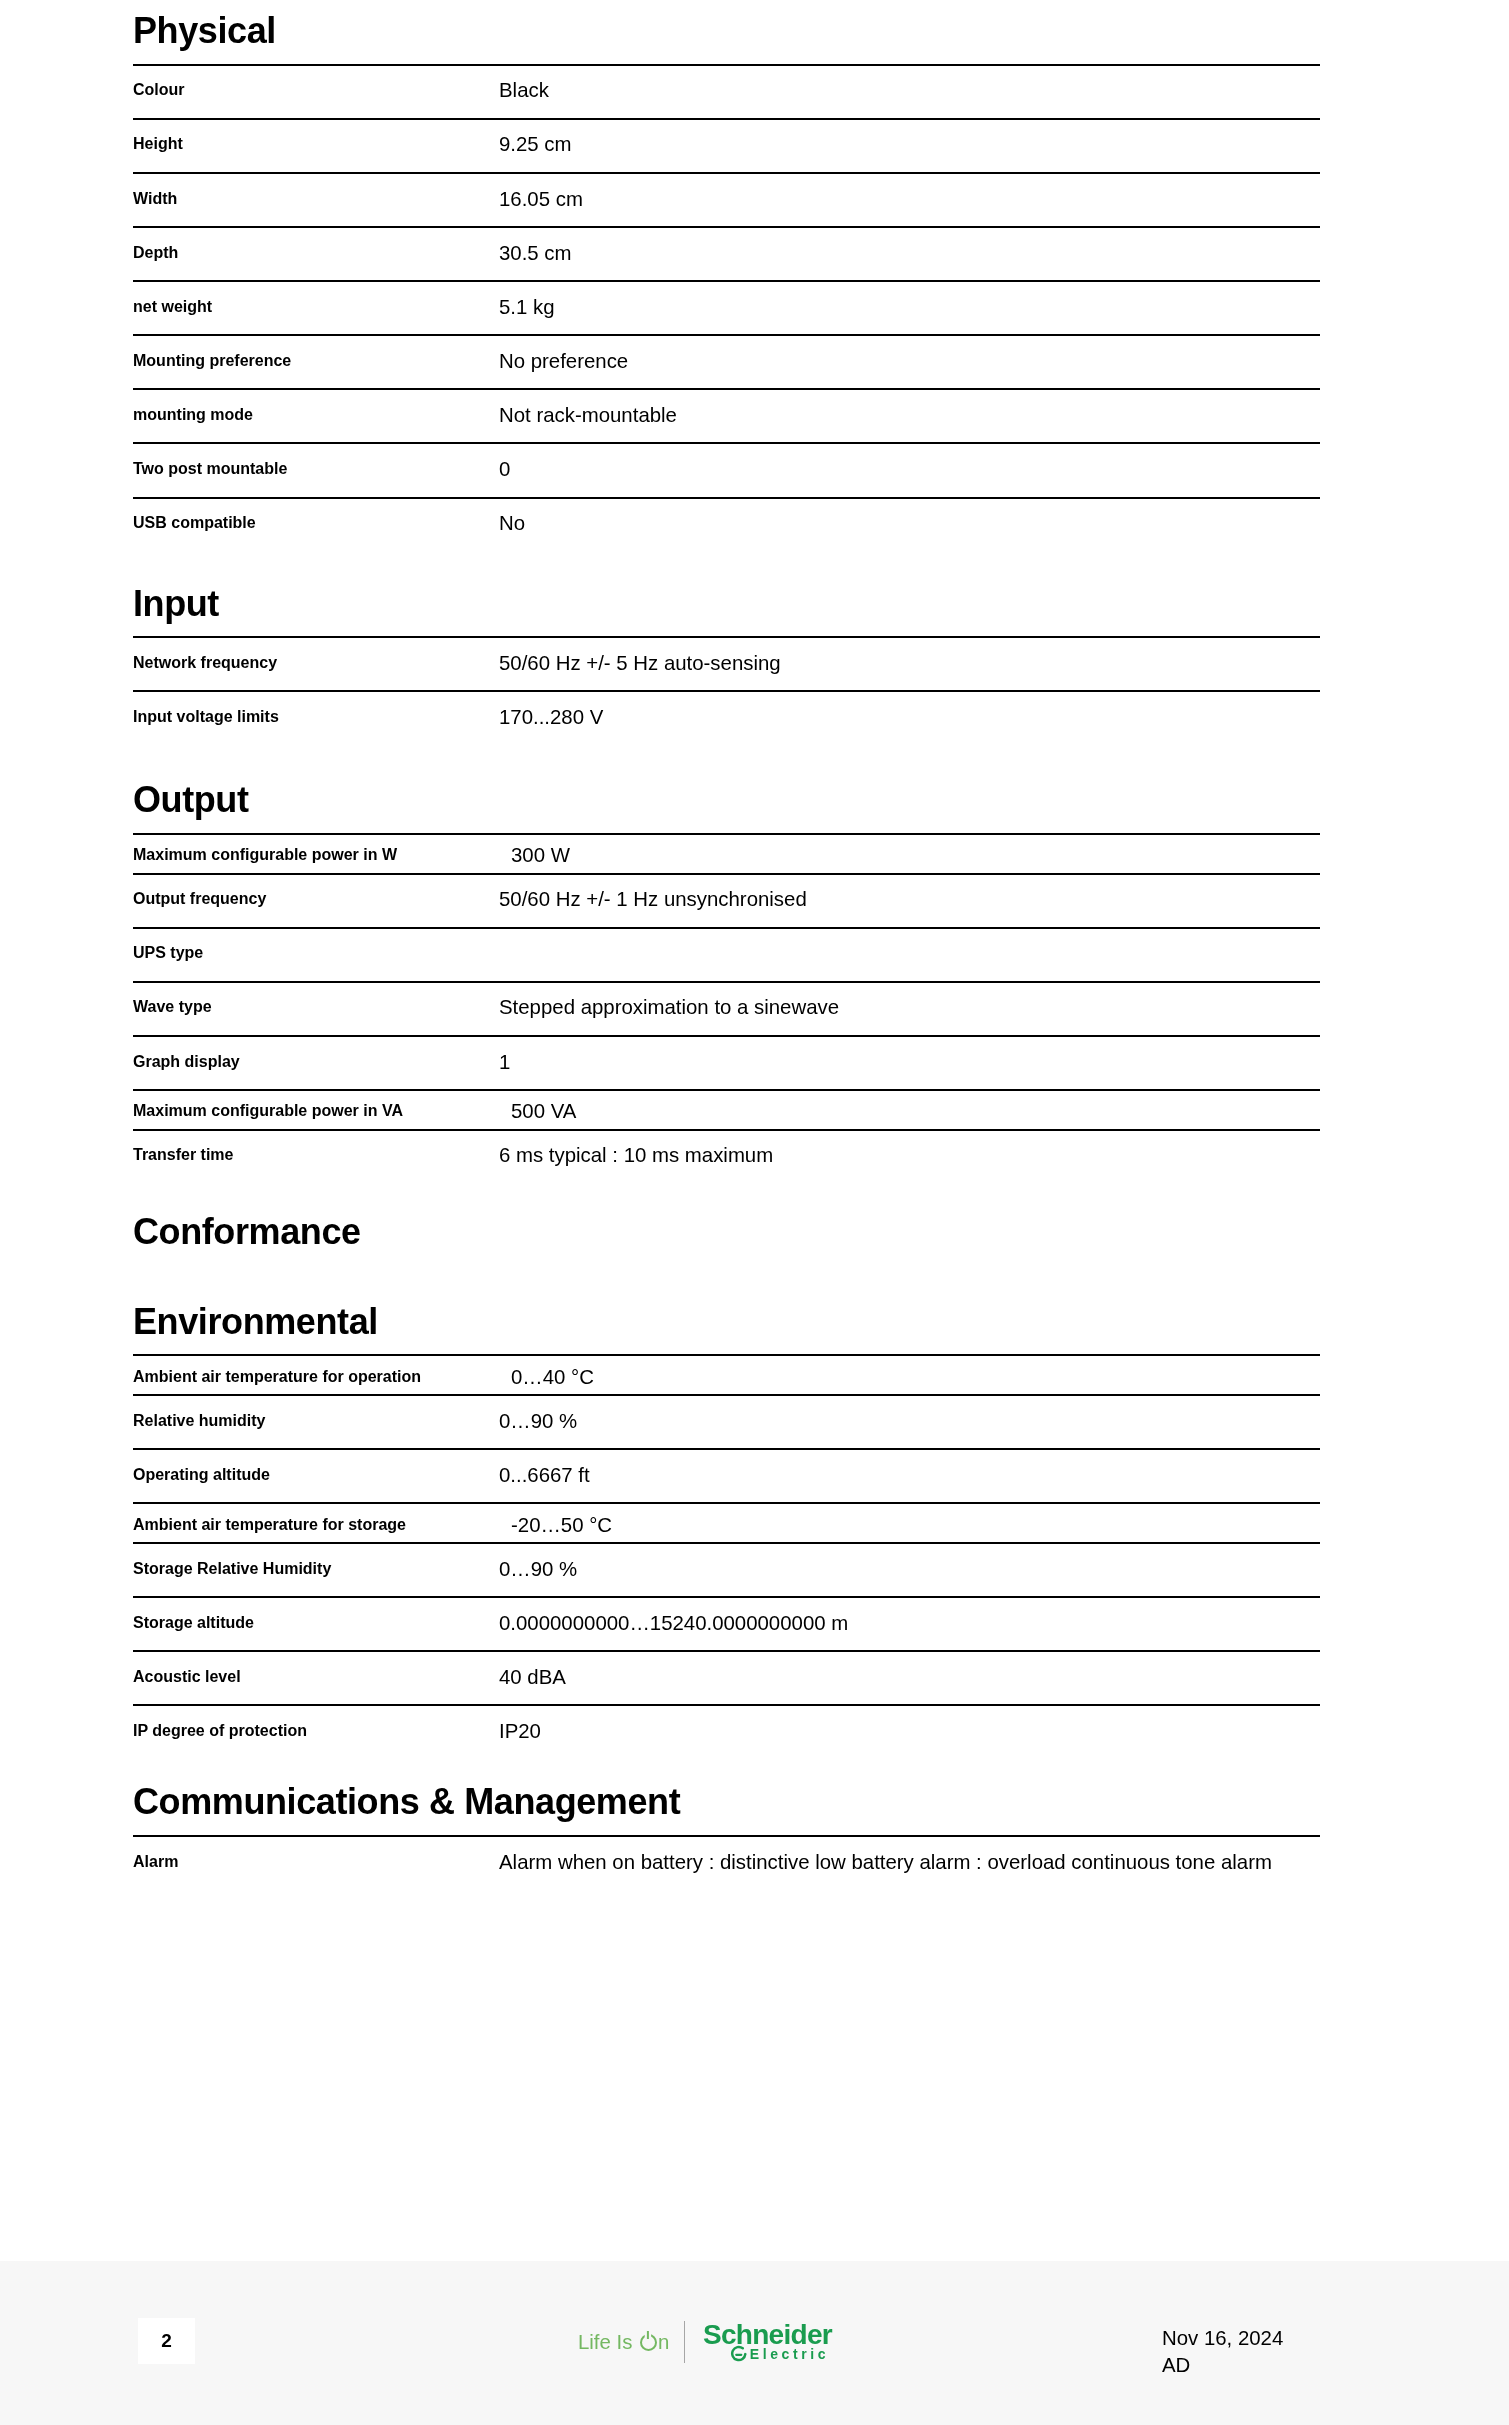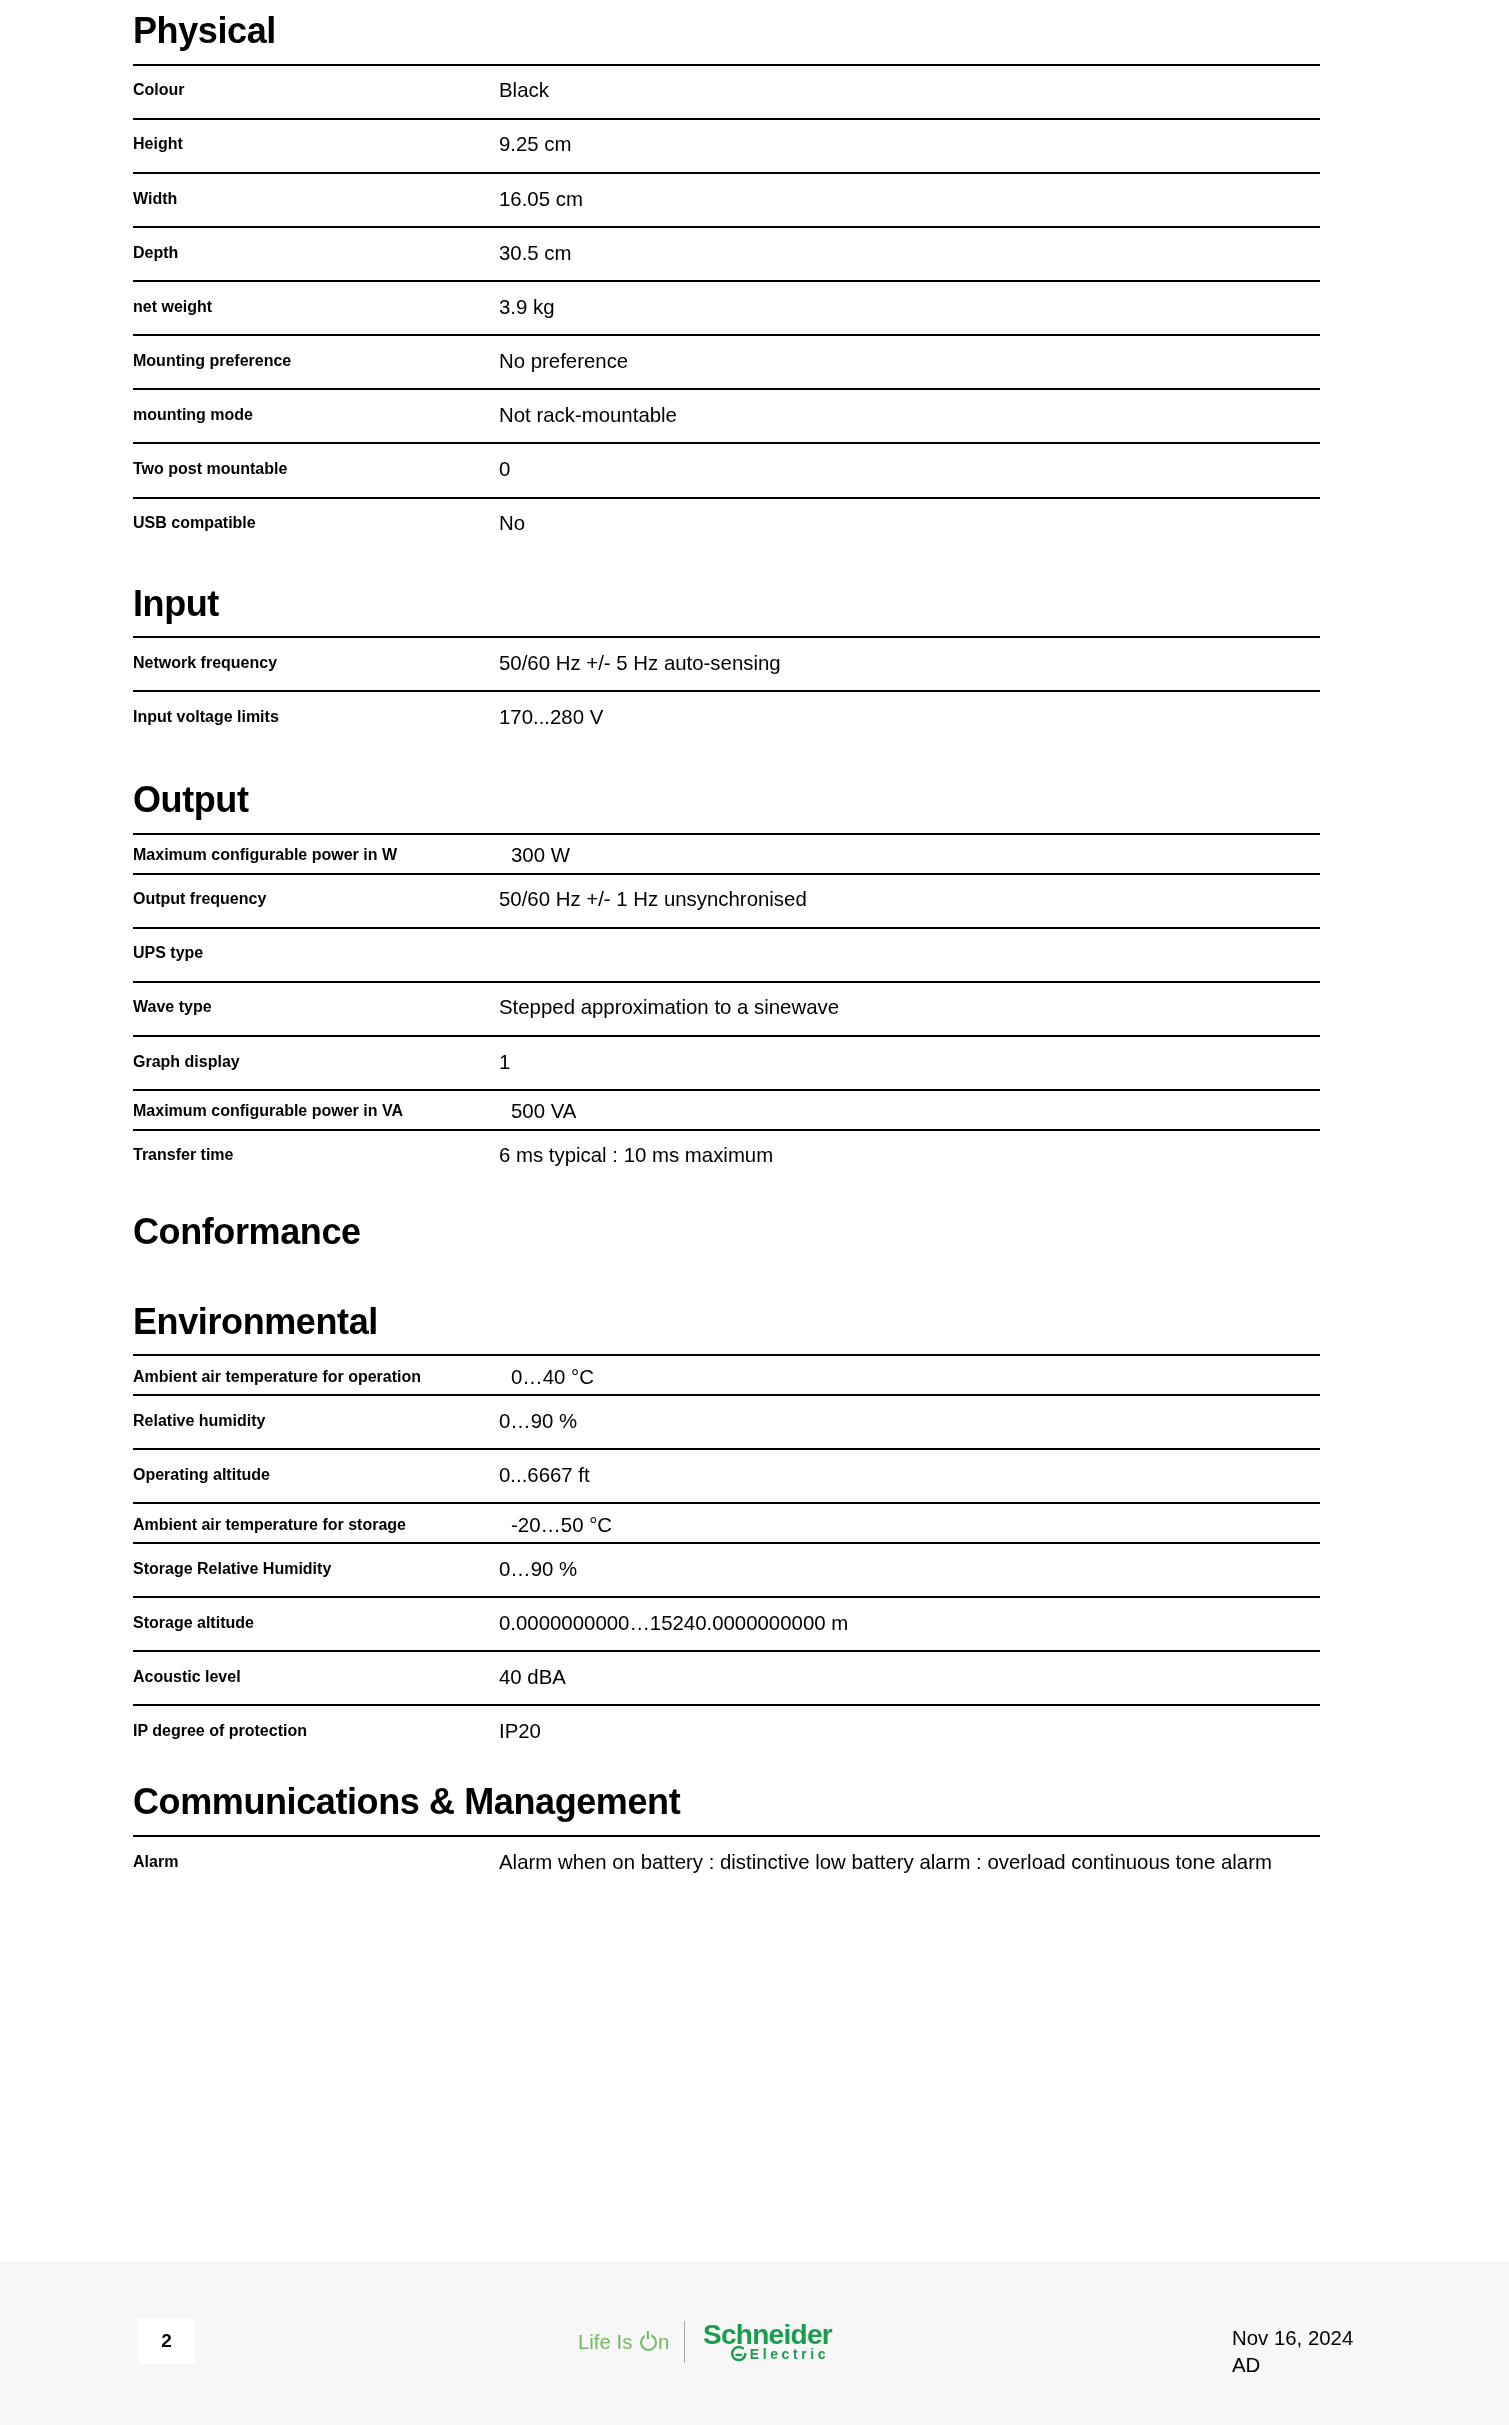--- a/index.html
+++ b/index.html
@@ -124,21 +124,21 @@
     color: var(--brand-green, #1a9c4f);
   }
   .se-mark { margin-right: 2.2px; display: inline-flex; }
   .se-electric {
     font-size: 14px;
     font-weight: bold;
     letter-spacing: 3.6px;
   }
   .footer-date {
     position: absolute;
-    left: 1232px;
+    left: 1162px;
     top: 64px;
     font-size: 20.4px;
     line-height: 27px;
     color: #000000;
   }
 </style>
 </head>
 <body>
 
 <div class="page" style="--tagline-color: #74b862; --brand-green: #1a9c4f; --footer-bg: #f7f7f7;">
@@ -161,21 +161,21 @@
     <div class="value">16.05 cm</div>
   </div>
 
   <div class="row">
     <div class="label">Depth</div>
     <div class="value">30.5 cm</div>
   </div>
 
   <div class="row">
     <div class="label">net weight</div>
-    <div class="value">3.9 kg</div>
+    <div class="value">5.1 kg</div>
   </div>
 
   <div class="row">
     <div class="label">Mounting preference</div>
     <div class="value">No preference</div>
   </div>
 
   <div class="row">
     <div class="label">mounting mode</div>
     <div class="value">Not rack-mountable</div>

